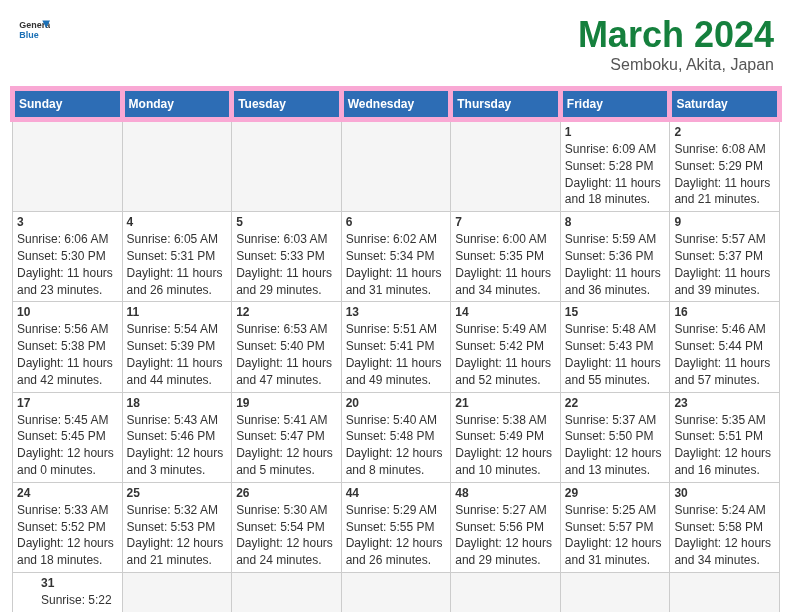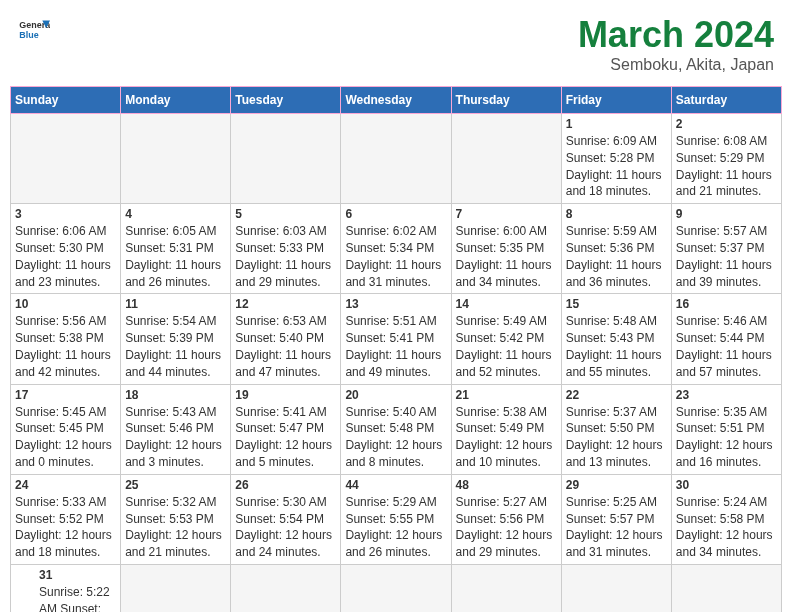--- a/index.html
+++ b/index.html
@@ -42,21 +42,21 @@
       width: 100%;
       border-collapse: collapse;
       border: 1px solid #ccc;
     }
     .calendar th {
       background-color: #2d6db5;
       color: #fff;
       font-size: 12px;
       font-weight: bold;
       padding: 6px 4px;
-      border: 1px solid #f9a8d4;
+      border: 5px solid #f9a8d4;
       text-align: left;
     }
     .calendar td {
       border: 1px solid #ccc;
       vertical-align: top;
       padding: 3px 4px;
       width: calc(100% / 7);
       min-height: 70px;
       font-size: 10px;
       color: #333;

